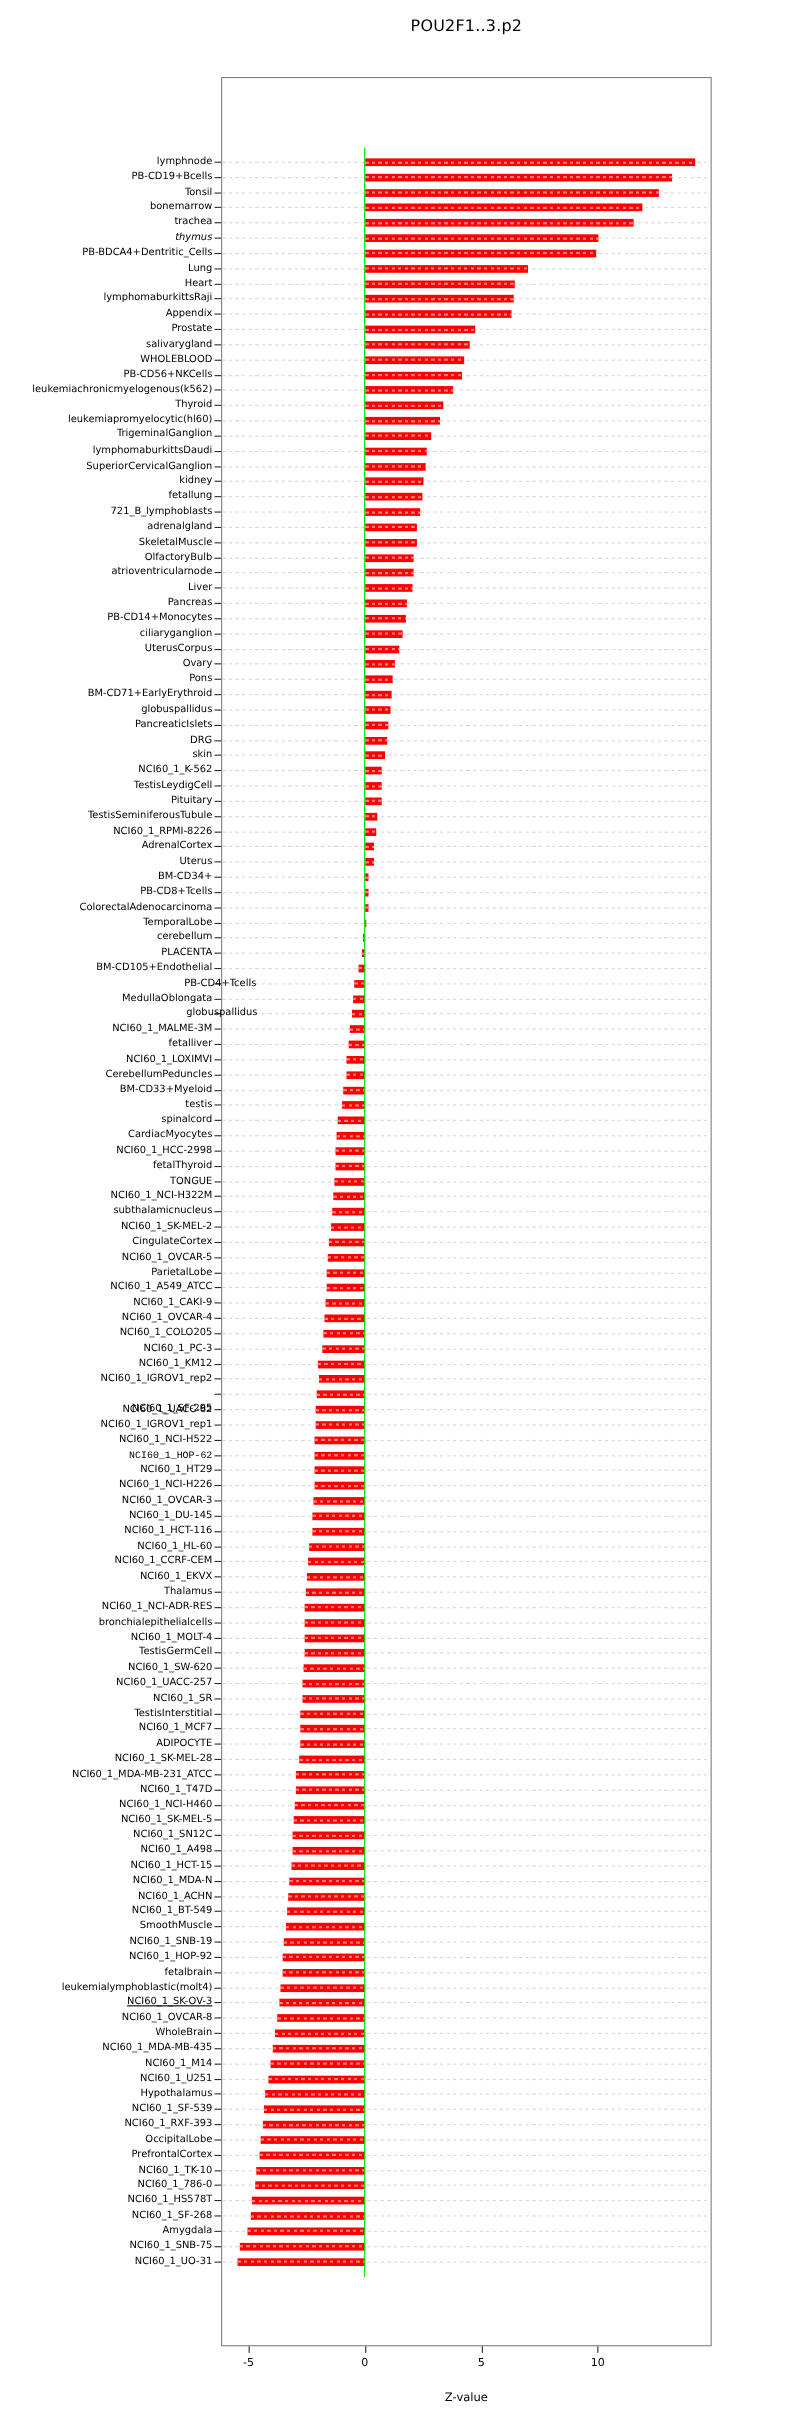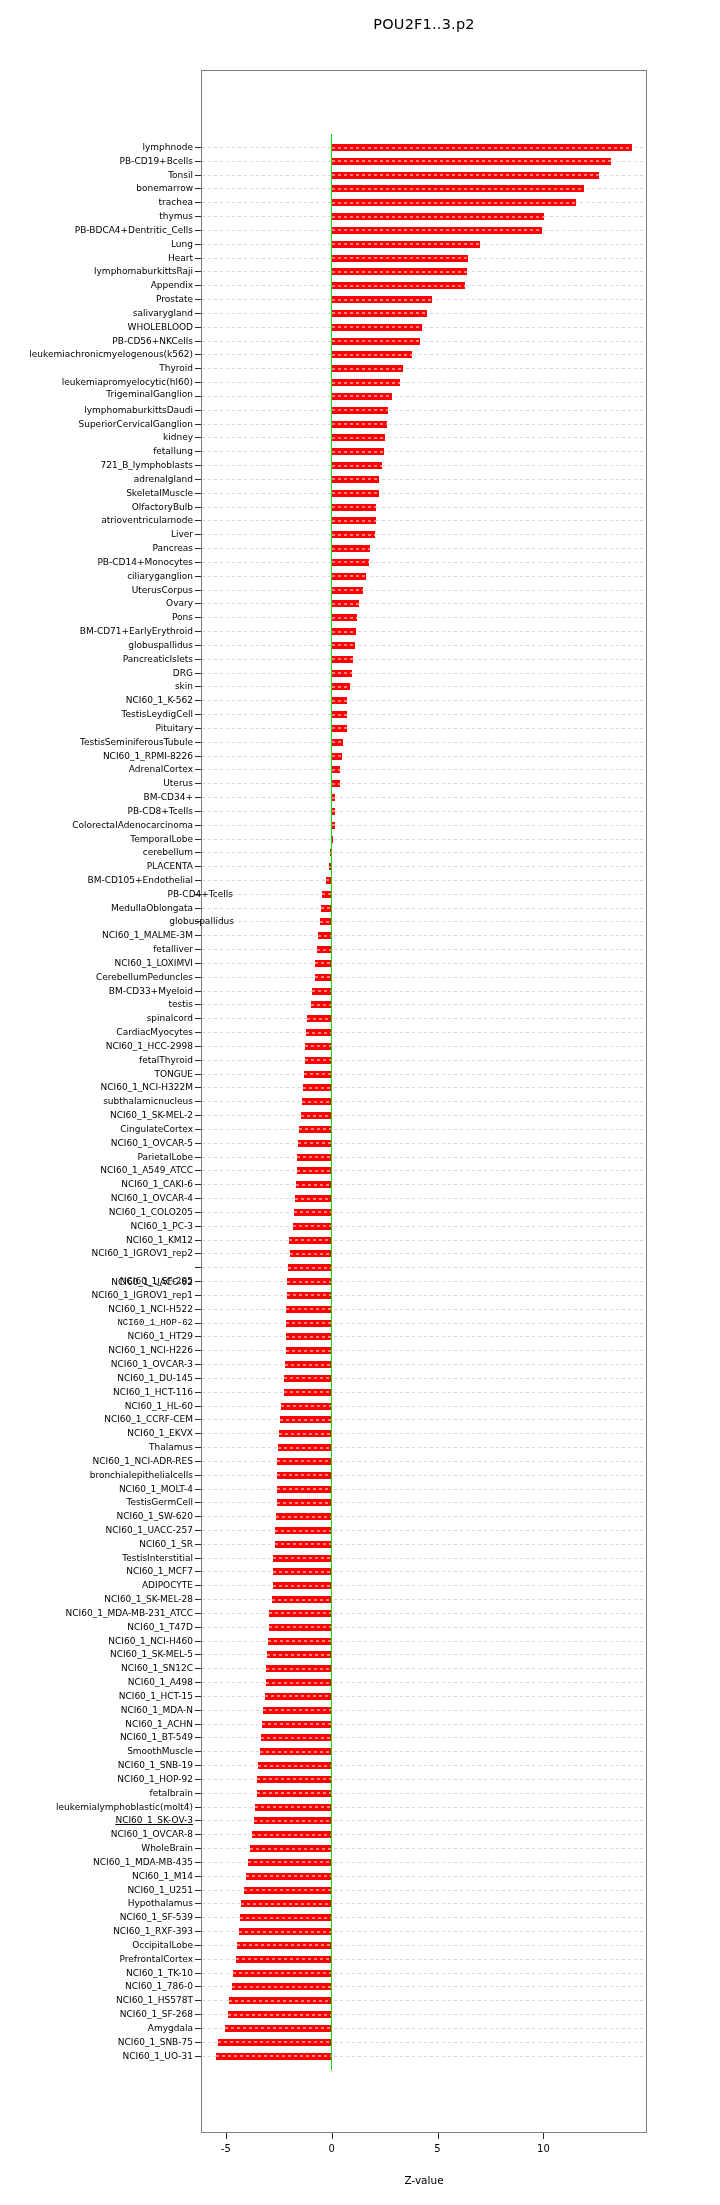--- a/index.html
+++ b/index.html
@@ -336,21 +336,21 @@
       <div class="rowlabel" style="top: 141px;">lymphnode</div>
       <div class="ytick" style="top: 160.83px;"></div>
       <div class="rowlabel" style="top: 154.83px;">PB-CD19+Bcells</div>
       <div class="ytick" style="top: 174.66px;"></div>
       <div class="rowlabel" style="top: 168.66px;">Tonsil</div>
       <div class="ytick" style="top: 188.49px;"></div>
       <div class="rowlabel" style="top: 182.49px;">bonemarrow</div>
       <div class="ytick" style="top: 202.32px;"></div>
       <div class="rowlabel" style="top: 196.32px;">trachea</div>
       <div class="ytick" style="top: 216.15px;"></div>
-      <div class="rowlabel" style="top: 210.15px;">thymus</div>
+      <div class="rowlabel" style="top: 210.15px; font-style: italic;">thymus</div>
       <div class="ytick" style="top: 229.98px;"></div>
       <div class="rowlabel" style="top: 223.98px;">PB-BDCA4+Dentritic_Cells</div>
       <div class="ytick" style="top: 243.81px;"></div>
       <div class="rowlabel" style="top: 237.81px;">Lung</div>
       <div class="ytick" style="top: 257.64px;"></div>
       <div class="rowlabel" style="top: 251.64px;">Heart</div>
       <div class="ytick" style="top: 271.47px;"></div>
       <div class="rowlabel" style="top: 265.47px;">lymphomaburkittsRaji</div>
       <div class="ytick" style="top: 285.3px;"></div>
       <div class="rowlabel" style="top: 279.3px;">Appendix</div>
@@ -476,21 +476,21 @@
       <div class="rowlabel" style="top: 1109.1px;">NCI60_1_SK-MEL-2</div>
       <div class="ytick" style="top: 1128.93px;"></div>
       <div class="rowlabel" style="top: 1122.93px;">CingulateCortex</div>
       <div class="ytick" style="top: 1142.76px;"></div>
       <div class="rowlabel" style="top: 1136.76px;">NCI60_1_OVCAR-5</div>
       <div class="ytick" style="top: 1156.59px;"></div>
       <div class="rowlabel" style="top: 1150.59px;">ParietalLobe</div>
       <div class="ytick" style="top: 1170.42px;"></div>
       <div class="rowlabel" style="top: 1164.42px;">NCI60_1_A549_ATCC</div>
       <div class="ytick" style="top: 1184.25px;"></div>
-      <div class="rowlabel" style="top: 1178.25px;">NCI60_1_CAKI-6</div>
+      <div class="rowlabel" style="top: 1178.25px;">NCI60_1_CAKI-9</div>
       <div class="ytick" style="top: 1198.08px;"></div>
       <div class="rowlabel" style="top: 1192.08px;">NCI60_1_OVCAR-4</div>
       <div class="ytick" style="top: 1211.91px;"></div>
       <div class="rowlabel" style="top: 1205.91px;">NCI60_1_COLO205</div>
       <div class="ytick" style="top: 1225.74px;"></div>
       <div class="rowlabel" style="top: 1219.74px;">NCI60_1_PC-3</div>
       <div class="ytick" style="top: 1239.57px;"></div>
       <div class="rowlabel" style="top: 1233.57px;">NCI60_1_KM12</div>
       <div class="ytick" style="top: 1253.4px;"></div>
       <div class="rowlabel" style="top: 1247.4px;">NCI60_1_IGROV1_rep2</div>

